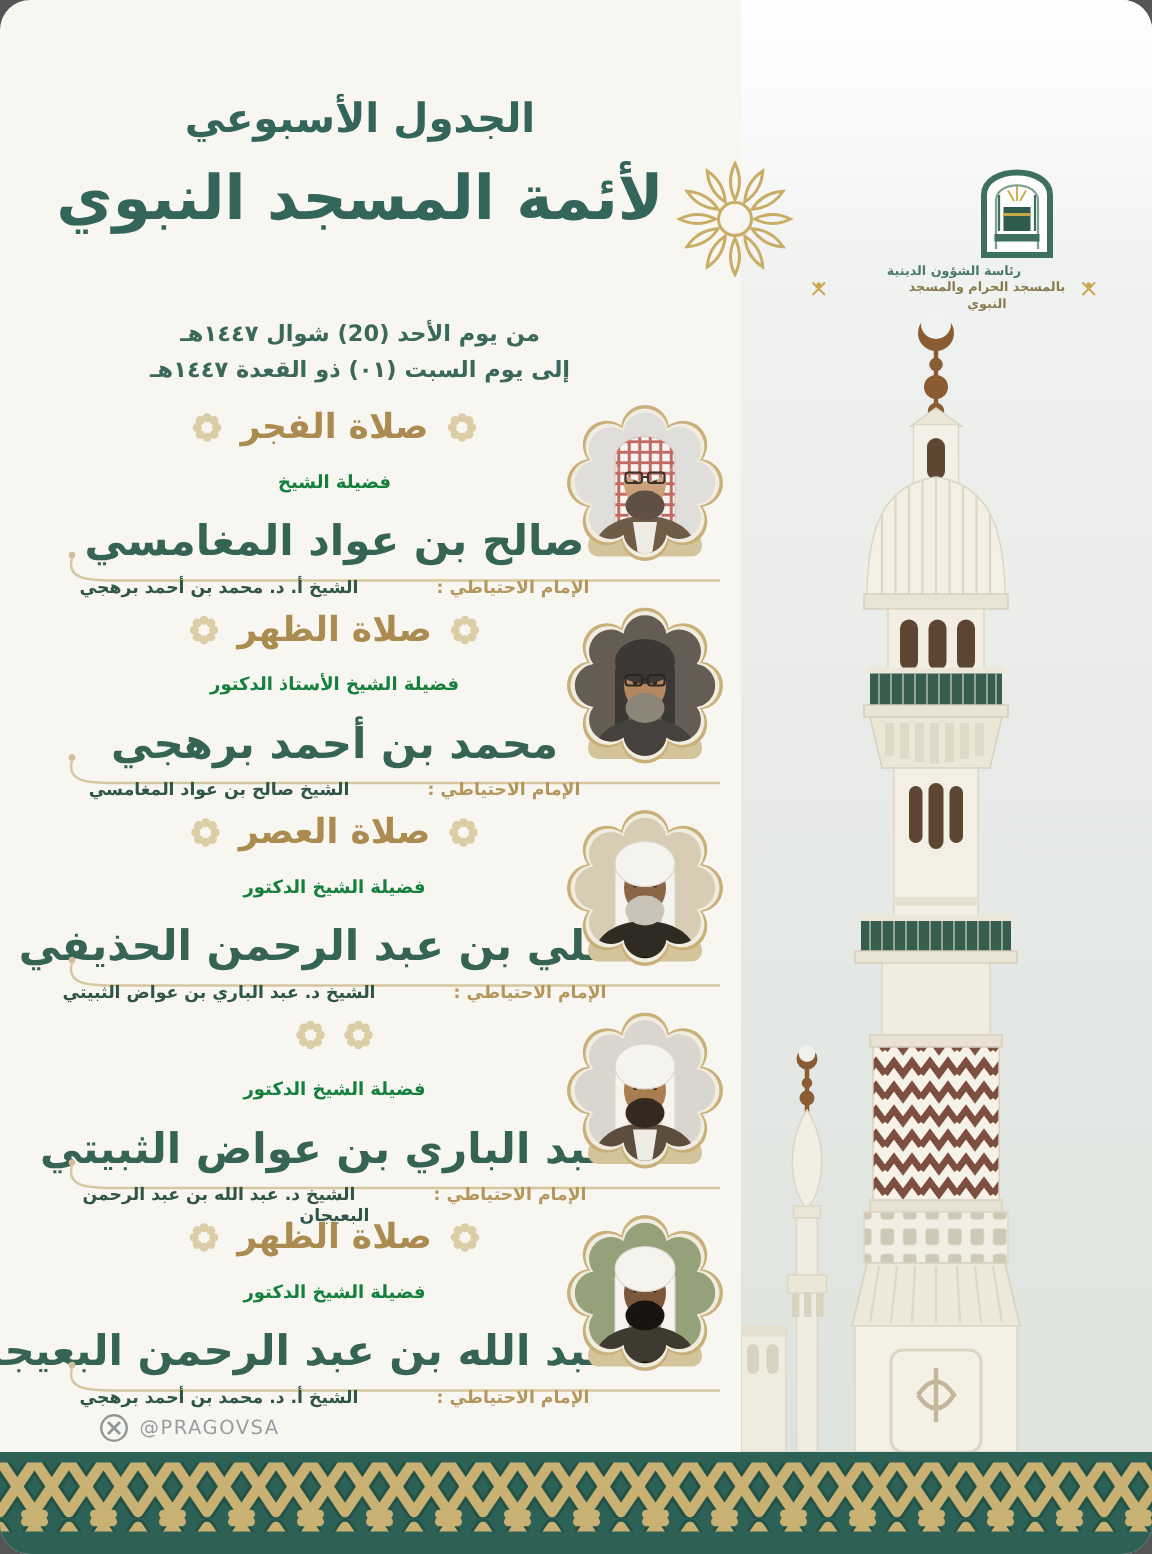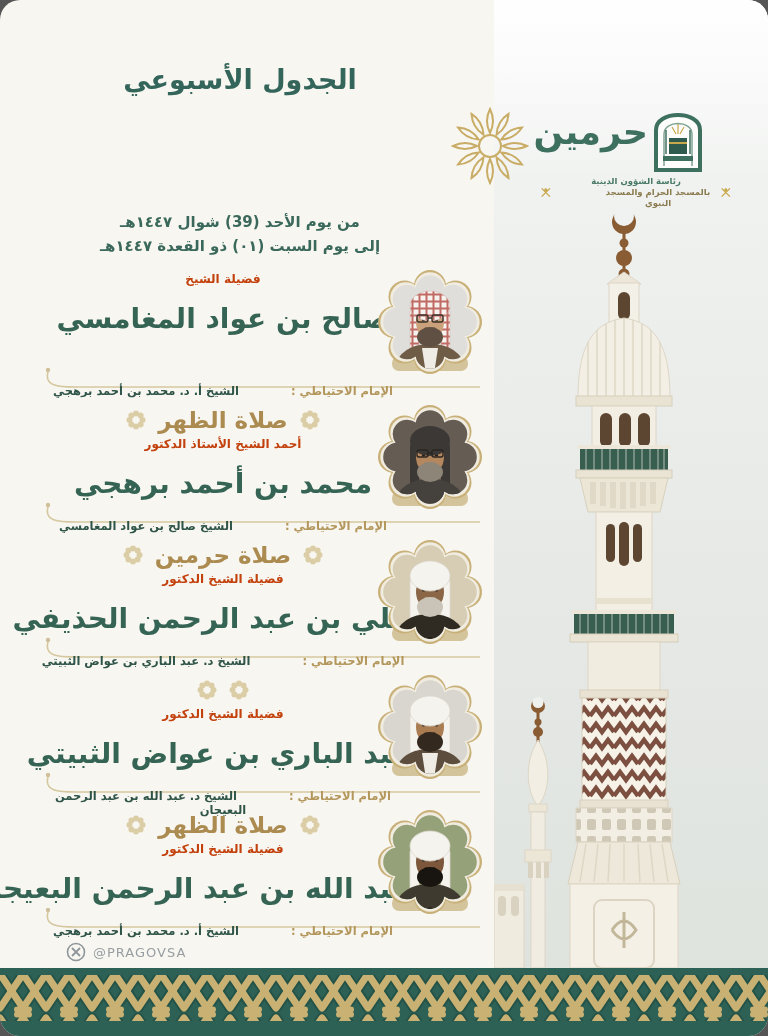--- a/index.html
+++ b/index.html
@@ -23,21 +23,21 @@
   .logo-sub{position:absolute;left:540px;top:176px;width:192px;display:flex;
             align-items:center;justify-content:center;gap:5px;}
   .logo-sub .txt{text-align:center;color:#3e7060;font-weight:bold;font-size:8.5px;line-height:11px;}
   .logo-sub .txt .l1{color:#4a7a68;}
   .logo-sub .txt .l2{color:#8a7b4f;margin-left:44px;}
   
   .section{position:absolute;left:36px;width:456px;height:135px;}
   .sec-left{position:absolute;left:0;top:0;width:374px;}
   .sec-title-row{display:flex;justify-content:center;align-items:center;gap:12px;height:30px;}
   .sec-title{font-size:23px;font-weight:bold;color:#ab8b50;}
-  .sec-honorific{margin-top:2px;text-align:center;font-size:12px;font-weight:bold;color:#c2410c;}
+  .sec-honorific{margin-top:14px;text-align:center;font-size:12px;font-weight:bold;color:#15803d;}
   .sec-name{margin-top:11px;text-align:center;font-size:28px;font-weight:bold;color:#356455;
             white-space:nowrap;line-height:44px;}
   .sec-curve{position:absolute;top:96px;left:0;width:452px;height:26px;}
   .sec-reserve{position:absolute;top:114px;left:0;width:374px;text-align:center;
                font-size:11.5px;font-weight:bold;}
   .res-label{color:#b3975c;margin-left:48px;}
   .res-value{color:#2f5448;}
   .sec-photo{position:absolute;left:338px;top:0;width:112px;height:122px;}
   
   .footer-social{position:absolute;left:66px;top:942px;display:flex;align-items:center;gap:7px;}
@@ -222,60 +222,69 @@
         <path d="M92,844 L86,882 M104,844 L100,882 M116,844 L114,882 M130,844 L130,882 M144,844 L146,882 M156,844 L160,882 M168,844 L174,882"></path>
       </g>
       <rect x="76" y="884" width="108" height="84" fill="#f4f0e6" stroke="#ddd6c6"></rect>
       <rect x="100" y="900" width="60" height="68" rx="8" fill="none" stroke="#ddd5c3" stroke-width="2"></rect>
       <path d="M118,930 q12,-18 24,0 q-12,18 -24,0 M130,912 V948" stroke="#c2b799" stroke-width="3" fill="none"></path>
       <rect x="0" y="0" width="274" height="180" fill="url(#fadeW)"></rect>
     </svg>
   </div>
 
   <div class="h-title1" dir="rtl">الجدول الأسبوعي</div>
+  <div class="h-title2" dir="rtl">لأئمة المسجد النبوي</div>
   <div class="h-dates" dir="rtl">
-    <div>من يوم الأحد (39) شوال ١٤٤٧هـ</div>
+    <div>من يوم الأحد (20) شوال ١٤٤٧هـ</div>
     <div>إلى يوم السبت (٠١) ذو القعدة ١٤٤٧هـ</div>
   </div>
 
   <div class="ornament-big">
     <svg width="96" height="96" viewBox="-48 -48 96 96">
         <use href="#bigros"></use>
       </svg>
   </div>
 
   <div class="logo-icon">
     <svg width="56" height="72" viewBox="0 0 56 72">
       <path d="M6,70 V30 C6,10 50,10 50,30 V70 Z" fill="#fdfdfb" stroke="#3e7060" stroke-width="4"></path>
       <path d="M14,66 V34 C14,20 42,20 42,34 V66" fill="none" stroke="#7fa392" stroke-width="1.5"></path>
       <rect x="19" y="38" width="18" height="16" fill="#2e5b4d"></rect>
       <path d="M19,43 H37" stroke="#c9a84c" stroke-width="2"></path>
       <rect x="13" y="56" width="30" height="5" fill="#3e7060"></rect>
       <path d="M16,30 V54 M40,30 V54" stroke="#3e7060" stroke-width="1.5"></path>
       <path d="M28,24 L28,34 M22,27 L26,34 M34,27 L30,34" stroke="#c9a84c" stroke-width="1.2"></path>
     </svg>
   </div>
-  <div class="logo-word" dir="rtl">حرمين</div>
   <div class="logo-sub">
     <svg width="13" height="13" viewBox="0 0 14 14">
       <path d="M2,12 L12,2 M2,2 L12,12" stroke="#c9a84c" stroke-width="1.6"></path>
         <circle cx="7" cy="4" r="2" fill="#c9a84c"></circle>
     </svg>
     <div class="txt" dir="rtl">
       <div class="l1">رئاسة الشؤون الدينية</div>
       <div class="l2">بالمسجد الحرام والمسجد النبوي</div>
     </div>
     <svg width="13" height="13" viewBox="0 0 14 14">
       <path d="M2,12 L12,2 M2,2 L12,12" stroke="#c9a84c" stroke-width="1.6"></path>
         <circle cx="7" cy="4" r="2" fill="#c9a84c"></circle>
     </svg>
   </div>
 
   <div class="section" style="top:270px">
     <div class="sec-left">
+      <div class="sec-title-row">
+        <svg width="20" height="20" viewBox="-10 -10 20 20">
+            <use href="#ros"></use>
+          </svg>
+        <div class="sec-title" dir="rtl">صلاة الفجر</div>
+        <svg width="20" height="20" viewBox="-10 -10 20 20">
+            <use href="#ros"></use>
+          </svg>
+      </div>
       <div class="sec-honorific" dir="rtl">فضيلة الشيخ</div>
       <div class="sec-name" dir="rtl">صالح بن عواد المغامسي</div>
     </div>
     <svg class="sec-curve" viewBox="0 0 452 26">
         <use href="#curveline"></use>
       </svg>
     <div class="sec-reserve" dir="rtl">
       <span class="res-label">الإمام الاحتياطي :</span>
       <span class="res-value">الشيخ أ. د. محمد بن أحمد برهجي</span>
     </div>
@@ -310,21 +319,21 @@
     <div class="sec-left">
       <div class="sec-title-row">
         <svg width="20" height="20" viewBox="-10 -10 20 20">
             <use href="#ros"></use>
           </svg>
         <div class="sec-title" dir="rtl">صلاة الظهر</div>
         <svg width="20" height="20" viewBox="-10 -10 20 20">
             <use href="#ros"></use>
           </svg>
       </div>
-      <div class="sec-honorific" dir="rtl">أحمد الشيخ الأستاذ الدكتور</div>
+      <div class="sec-honorific" dir="rtl">فضيلة الشيخ الأستاذ الدكتور</div>
       <div class="sec-name" dir="rtl">محمد بن أحمد برهجي</div>
     </div>
     <svg class="sec-curve" viewBox="0 0 452 26">
         <use href="#curveline"></use>
       </svg>
     <div class="sec-reserve" dir="rtl">
       <span class="res-label">الإمام الاحتياطي :</span>
       <span class="res-value">الشيخ صالح بن عواد المغامسي</span>
     </div>
     <div class="sec-photo">
@@ -352,21 +361,21 @@
       </svg>
     </div>
   </div>
 
   <div class="section" style="top:540px">
     <div class="sec-left">
       <div class="sec-title-row">
         <svg width="20" height="20" viewBox="-10 -10 20 20">
             <use href="#ros"></use>
           </svg>
-        <div class="sec-title" dir="rtl">صلاة حرمين</div>
+        <div class="sec-title" dir="rtl">صلاة العصر</div>
         <svg width="20" height="20" viewBox="-10 -10 20 20">
             <use href="#ros"></use>
           </svg>
       </div>
       <div class="sec-honorific" dir="rtl">فضيلة الشيخ الدكتور</div>
       <div class="sec-name" dir="rtl">علي بن عبد الرحمن الحذيفي</div>
     </div>
     <svg class="sec-curve" viewBox="0 0 452 26">
         <use href="#curveline"></use>
       </svg>

